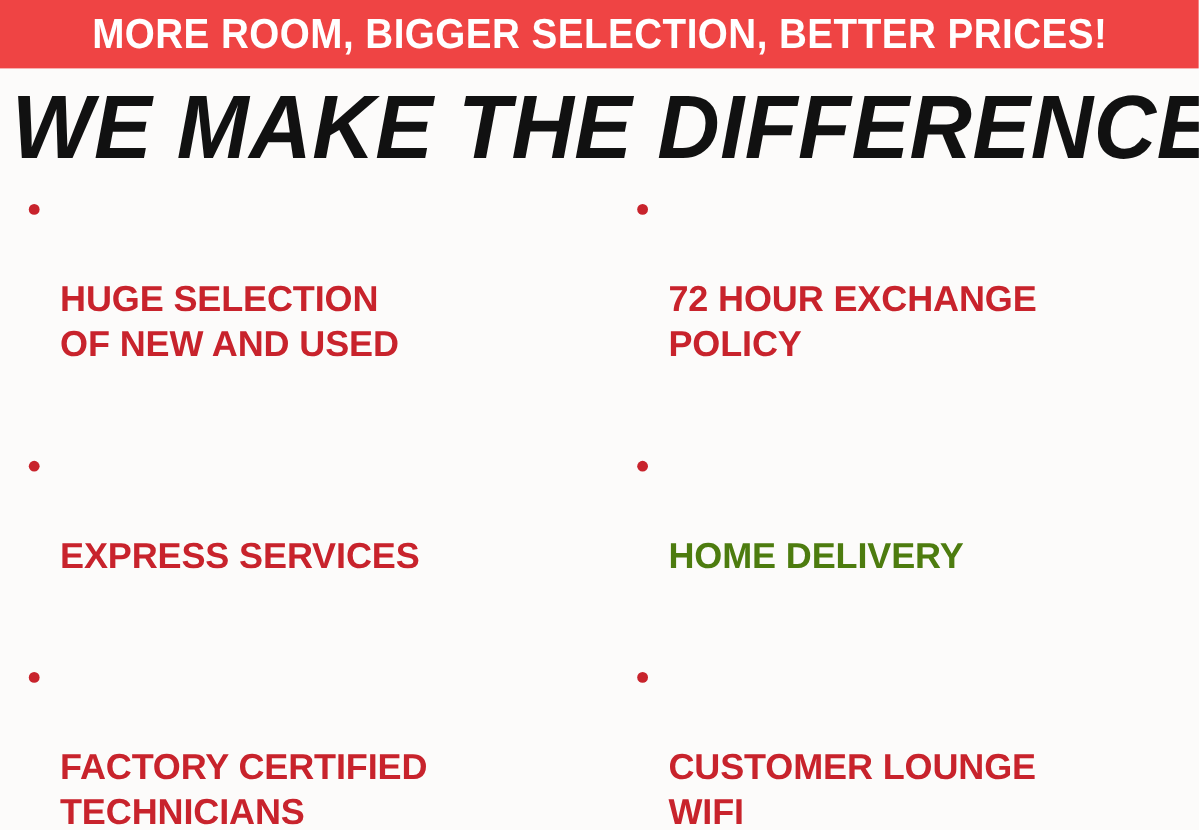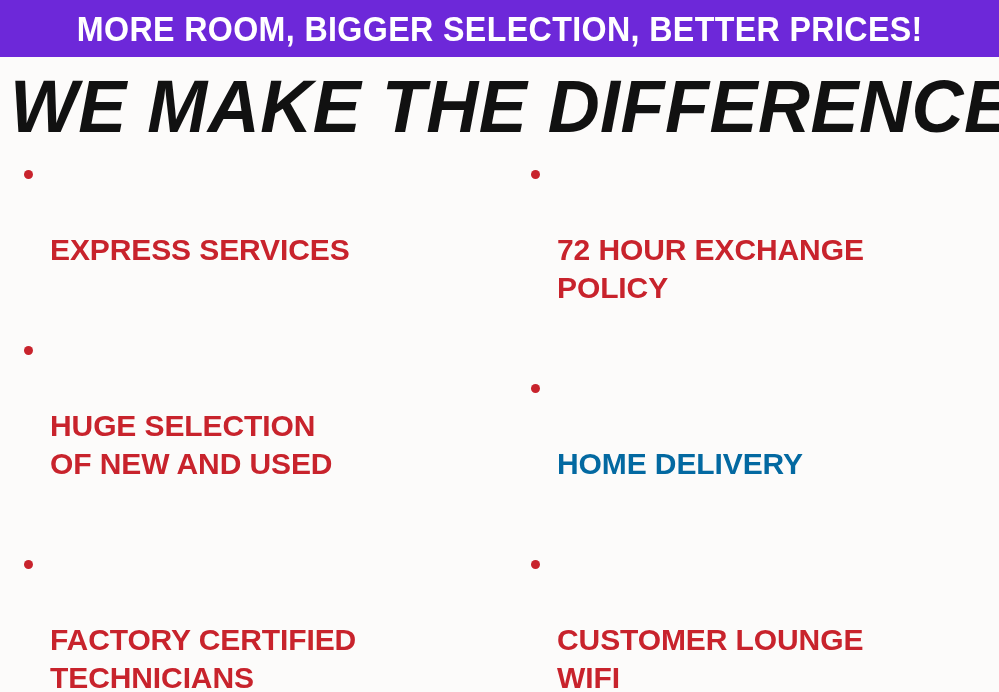--- a/index.html
+++ b/index.html
@@ -139,58 +139,58 @@
   
   .bullet-item .bullet-text {
     padding-left: 0;
   }
 </style>
 </head>
 <body style="background: rgb(252, 251, 250);">
 
 <div id="banner-root" style="background: rgb(252, 251, 250);">
 
-  <div class="top-strip" style="background: #6d28d9;">
+  <div class="top-strip" style="background: #ef4444;">
     <div class="top-strip-text" style="color: rgb(255, 255, 255);">MORE ROOM, BIGGER SELECTION, BETTER PRICES!</div>
   </div>
 
   <div class="headline-wrap">
     <div class="headline" style="color: rgb(17, 17, 17);">WE MAKE THE DIFFERENCE</div>
   </div>
 
   <div class="columns">
 
     <div class="column column-left">
       <ul class="bullet-list">
         <li class="bullet-item" style="color: rgb(200, 35, 44);">
           <span class="bullet-dot" style="background: rgb(200, 35, 44);"></span>
-          <span class="bullet-text">EXPRESS SERVICES</span>
-        </li>
-        <li class="bullet-item" style="color: rgb(200, 35, 44);">
-          <span class="bullet-dot" style="background: rgb(200, 35, 44);"></span>
           <span class="bullet-text">HUGE SELECTION
 OF NEW AND USED</span>
         </li>
         <li class="bullet-item" style="color: rgb(200, 35, 44);">
           <span class="bullet-dot" style="background: rgb(200, 35, 44);"></span>
+          <span class="bullet-text">EXPRESS SERVICES</span>
+        </li>
+        <li class="bullet-item" style="color: rgb(200, 35, 44);">
+          <span class="bullet-dot" style="background: rgb(200, 35, 44);"></span>
           <span class="bullet-text">FACTORY CERTIFIED
 TECHNICIANS</span>
         </li>
 
       </ul>
     </div>
 
     <div class="column column-right">
       <ul class="bullet-list">
         <li class="bullet-item" style="color: rgb(200, 35, 44);">
           <span class="bullet-dot" style="background: rgb(200, 35, 44);"></span>
           <span class="bullet-text">72 HOUR EXCHANGE
 POLICY</span>
         </li>
-        <li class="bullet-item" style="color: #0369a1;">
+        <li class="bullet-item" style="color: #4d7c0f;">
           <span class="bullet-dot" style="background: rgb(200, 35, 44);"></span>
           <span class="bullet-text">HOME DELIVERY</span>
         </li>
         <li class="bullet-item" style="color: rgb(200, 35, 44);">
           <span class="bullet-dot" style="background: rgb(200, 35, 44);"></span>
           <span class="bullet-text">CUSTOMER LOUNGE
 WIFI</span>
         </li>
 
       </ul>

